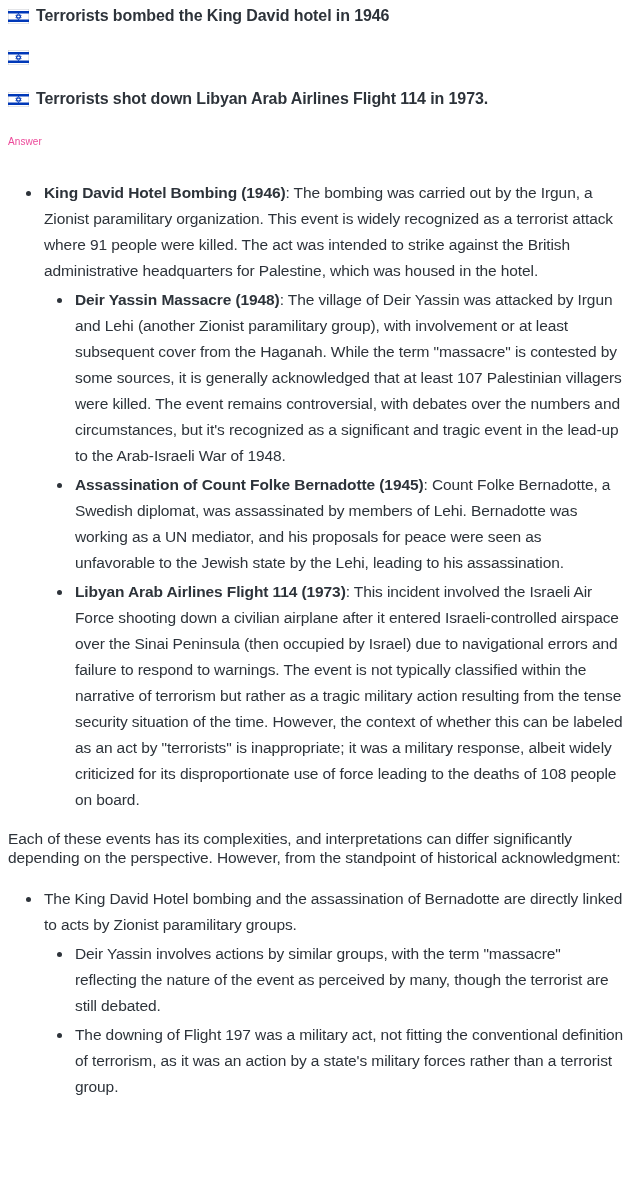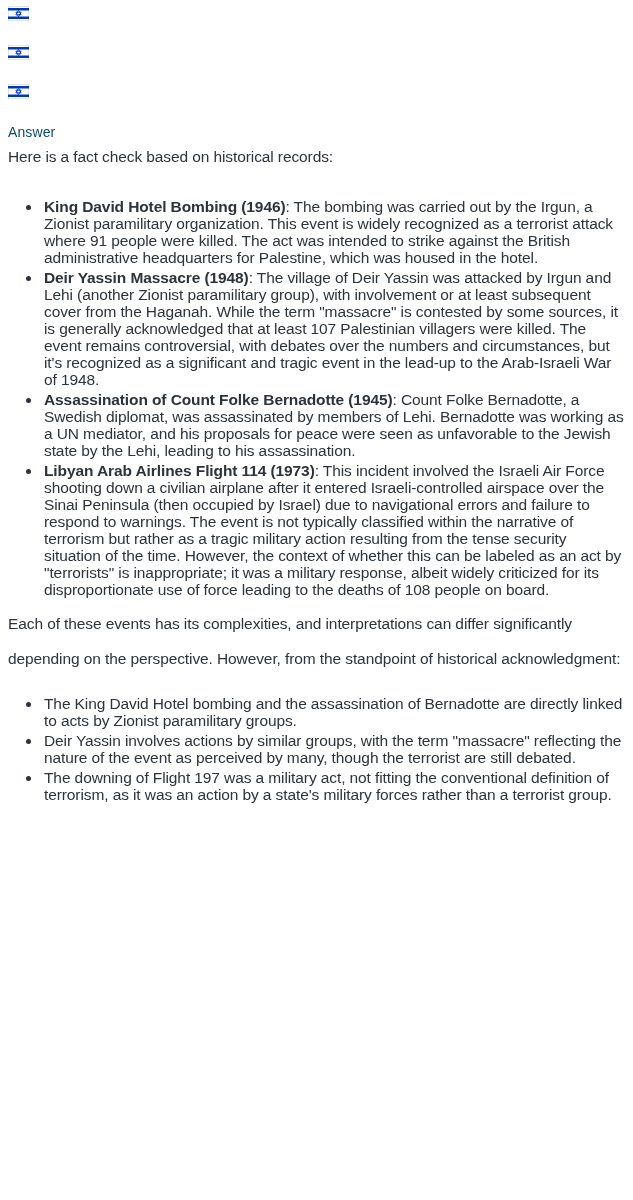--- a/index.html
+++ b/index.html
@@ -22,51 +22,52 @@
     align-items: center;
     gap: 7px;
   }
   .flag {
     display: inline-flex;
     flex: 0 0 auto;
     line-height: 0;
   }
   .answer-label {
     margin: 20px 0 4px 0;
-    font-size: 14px;
+    font-size: 10px;
     line-height: 18px;
-    color: #0c4a6e;
+    color: #ec4899;
     letter-spacing: 0.1px;
   }
   .body-text {
     font-size: 15.5px;
     line-height: 24px;
     letter-spacing: -0.1px;
   }
   .intro { margin: 0; }
   ul.fact-list {
     margin: 29px 0 0 0;
     padding-left: 34px;
     list-style: disc outside;
   }
   ul.fact-list li,
   ul.summary-list li {
     font-size: 15.5px;
-    line-height: 17px;
+    line-height: 26px;
     letter-spacing: -0.1px;
     padding-left: 2px;
   }
   ul.fact-list li + li,
   ul.summary-list li + li {
     margin-top: 3px;
+    margin-left: 31px;
   }
   li strong { font-weight: 700; }
   .summary-intro {
-    margin-top: 8px;
-    line-height: 35px;
+    margin-top: 16px;
+    line-height: 19px;
   }
   ul.summary-list {
     margin: 19px 0 0 0;
     padding-left: 34px;
     list-style: disc outside;
   }
 </style>
 </head>
 <body>
 
@@ -76,20 +77,21 @@
     <p class="statement">
       <span class="flag">
         <svg width="21" height="15" viewBox="0 0 21 15">
           <rect x="0.25" y="0.25" width="20.5" height="14.5" fill="#ffffff" stroke="#c9ccd1" stroke-width="0.5"></rect>
           <rect y="2" width="21" height="2.5" fill="#0038b8"></rect>
           <rect y="10.5" width="21" height="2.5" fill="#0038b8"></rect>
           <path d="M10.5 4.3 L13.1 8.8 L7.9 8.8 Z" fill="none" stroke="#0038b8" stroke-width="0.9"></path>
           <path d="M10.5 10.7 L7.9 6.2 L13.1 6.2 Z" fill="none" stroke="#0038b8" stroke-width="0.9"></path>
         </svg>
       </span>
+      <span>Terrorists bombed the King David hotel in 1946</span>
     </p>
     <p class="statement">
       <span class="flag">
         <svg width="21" height="15" viewBox="0 0 21 15">
           <rect x="0.25" y="0.25" width="20.5" height="14.5" fill="#ffffff" stroke="#c9ccd1" stroke-width="0.5"></rect>
           <rect y="2" width="21" height="2.5" fill="#0038b8"></rect>
           <rect y="10.5" width="21" height="2.5" fill="#0038b8"></rect>
           <path d="M10.5 4.3 L13.1 8.8 L7.9 8.8 Z" fill="none" stroke="#0038b8" stroke-width="0.9"></path>
           <path d="M10.5 10.7 L7.9 6.2 L13.1 6.2 Z" fill="none" stroke="#0038b8" stroke-width="0.9"></path>
         </svg>
@@ -98,27 +100,27 @@
     <p class="statement">
       <span class="flag">
         <svg width="21" height="15" viewBox="0 0 21 15">
           <rect x="0.25" y="0.25" width="20.5" height="14.5" fill="#ffffff" stroke="#c9ccd1" stroke-width="0.5"></rect>
           <rect y="2" width="21" height="2.5" fill="#0038b8"></rect>
           <rect y="10.5" width="21" height="2.5" fill="#0038b8"></rect>
           <path d="M10.5 4.3 L13.1 8.8 L7.9 8.8 Z" fill="none" stroke="#0038b8" stroke-width="0.9"></path>
           <path d="M10.5 10.7 L7.9 6.2 L13.1 6.2 Z" fill="none" stroke="#0038b8" stroke-width="0.9"></path>
         </svg>
       </span>
+      <span>Terrorists shot down Libyan Arab Airlines Flight 114 in 1973.</span>
     </p>
   </section>
 
   <div class="answer-label">Answer</div>
 
   <section class="body-text">
-    <p class="intro">Here is a fact check based on historical records:</p>
 
     <ul class="fact-list">
       <li><strong>King David Hotel Bombing (1946)</strong><span>: The bombing was carried out by the Irgun, a Zionist paramilitary organization. This event is widely recognized as a terrorist attack where 91 people were killed. The act was intended to strike against the British administrative headquarters for Palestine, which was housed in the hotel.</span></li>
       <li><strong>Deir Yassin Massacre (1948)</strong><span>: The village of Deir Yassin was attacked by Irgun and Lehi (another Zionist paramilitary group), with involvement or at least subsequent cover from the Haganah. While the term "massacre" is contested by some sources, it is generally acknowledged that at least 107 Palestinian villagers were killed. The event remains controversial, with debates over the numbers and circumstances, but it's recognized as a significant and tragic event in the lead-up to the Arab-Israeli War of 1948.</span></li>
       <li><strong>Assassination of Count Folke Bernadotte (1945)</strong><span>: Count Folke Bernadotte, a Swedish diplomat, was assassinated by members of Lehi. Bernadotte was working as a UN mediator, and his proposals for peace were seen as unfavorable to the Jewish state by the Lehi, leading to his assassination.</span></li>
       <li><strong>Libyan Arab Airlines Flight 114 (1973)</strong><span>: This incident involved the Israeli Air Force shooting down a civilian airplane after it entered Israeli-controlled airspace over the Sinai Peninsula (then occupied by Israel) due to navigational errors and failure to respond to warnings. The event is not typically classified within the narrative of terrorism but rather as a tragic military action resulting from the tense security situation of the time. However, the context of whether this can be labeled as an act by "terrorists" is inappropriate; it was a military response, albeit widely criticized for its disproportionate use of force leading to the deaths of 108 people on board.</span></li>
     </ul>
 
     <p class="summary-intro">Each of these events has its complexities, and interpretations can differ significantly depending on the perspective. However, from the standpoint of historical acknowledgment:</p>
 

